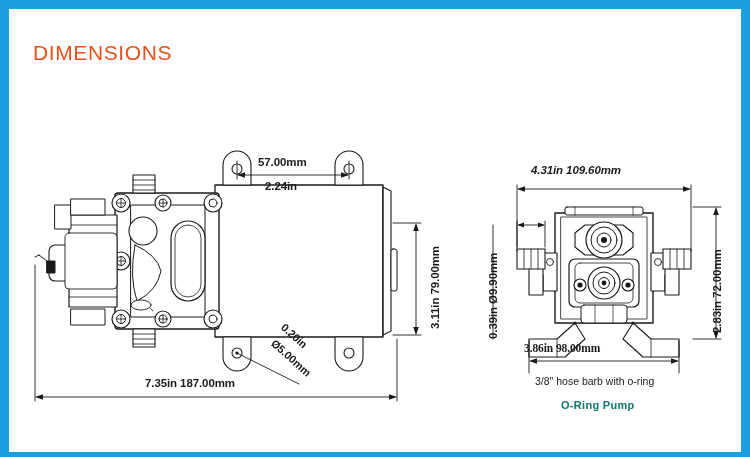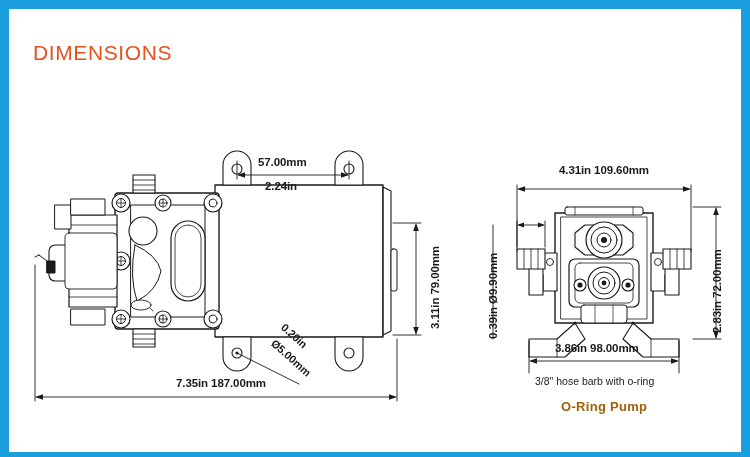--- a/index.html
+++ b/index.html
@@ -37,23 +37,23 @@
   .caption{
     position:absolute;
     font-family:"Liberation Sans", sans-serif;
     font-size:10.5px;
     color:#1a1a1a;
     white-space:nowrap;
   }
   .capbold{
     position:absolute;
     font-family:"Liberation Sans", sans-serif;
-    font-size:13px;
+    font-size:11px;
     font-weight:bold;
-    color:#a16207;
+    color:#0f766e;
     white-space:nowrap;
     letter-spacing:0.3px;
   }
   .rot90{transform:rotate(-90deg);transform-origin:left top;}
   .rotdiag{transform:rotate(42deg);transform-origin:left top;}
   svg{position:absolute;left:0;top:0;}
 </style>
 </head>
 <body>
 
@@ -285,36 +285,36 @@
     </g>
   </svg>
 
   <div class="dimtext" style="left:256px;top:128px;margin-top:43px;">2.24in</div>
   <div class="dimtext" style="left:249px;top:147px;text-align:center;">57.00mm</div>
 
   <div style="position:absolute;left:0;top:0;width:0;height:0;">
     <div class="dimtext rot90" style="left:420px;top:320px;">3.11in  79.00mm</div>
   </div>
 
-  <div class="dimtext" style="left:136px;top:368px;margin-left:31px;">7.35in  187.00mm</div>
+  <div class="dimtext" style="left:136px;top:368px;">7.35in  187.00mm</div>
 
   <div style="position:absolute;left:0;top:0;width:0;height:0;">
     <div class="dimtext rotdiag" style="left:278px;top:312px;font-size:11px;">0.20in</div>
     <div class="dimtext rotdiag" style="left:268px;top:328px;font-size:11px;">Ø5.00mm</div>
   </div>
 
-  <div class="dimtext" style="left:550px;top:155px;">4.31in  109.60mm</div>
+  <div class="dimtext" style="left:522px;top:155px;font-style:italic;">4.31in  109.60mm</div>
 
   <div style="position:absolute;left:0;top:0;width:0;height:0;">
     <div class="dimtext rot90" style="left:478px;top:330px;">0.39in  Ø9.90mm</div>
   </div>
 
   <div style="position:absolute;left:0;top:0;width:0;height:0;">
     <div class="dimtext rot90" style="left:702px;top:324px;">2.83in  72.00mm</div>
   </div>
 
-  <div class="dimtext" style="left:546px;top:333px;">3.86in  98.00mm</div>
+  <div class="dimtext" style="left:515px;top:333px;font-family:Liberation Serif, serif;">3.86in  98.00mm</div>
 
   <div class="caption" style="left:526px;top:366px;">3/8" hose barb with o-ring</div>
 
   <div class="capbold" style="left:552px;top:390px;">O-Ring Pump</div>
 
 </div>
 
 </body></html>

